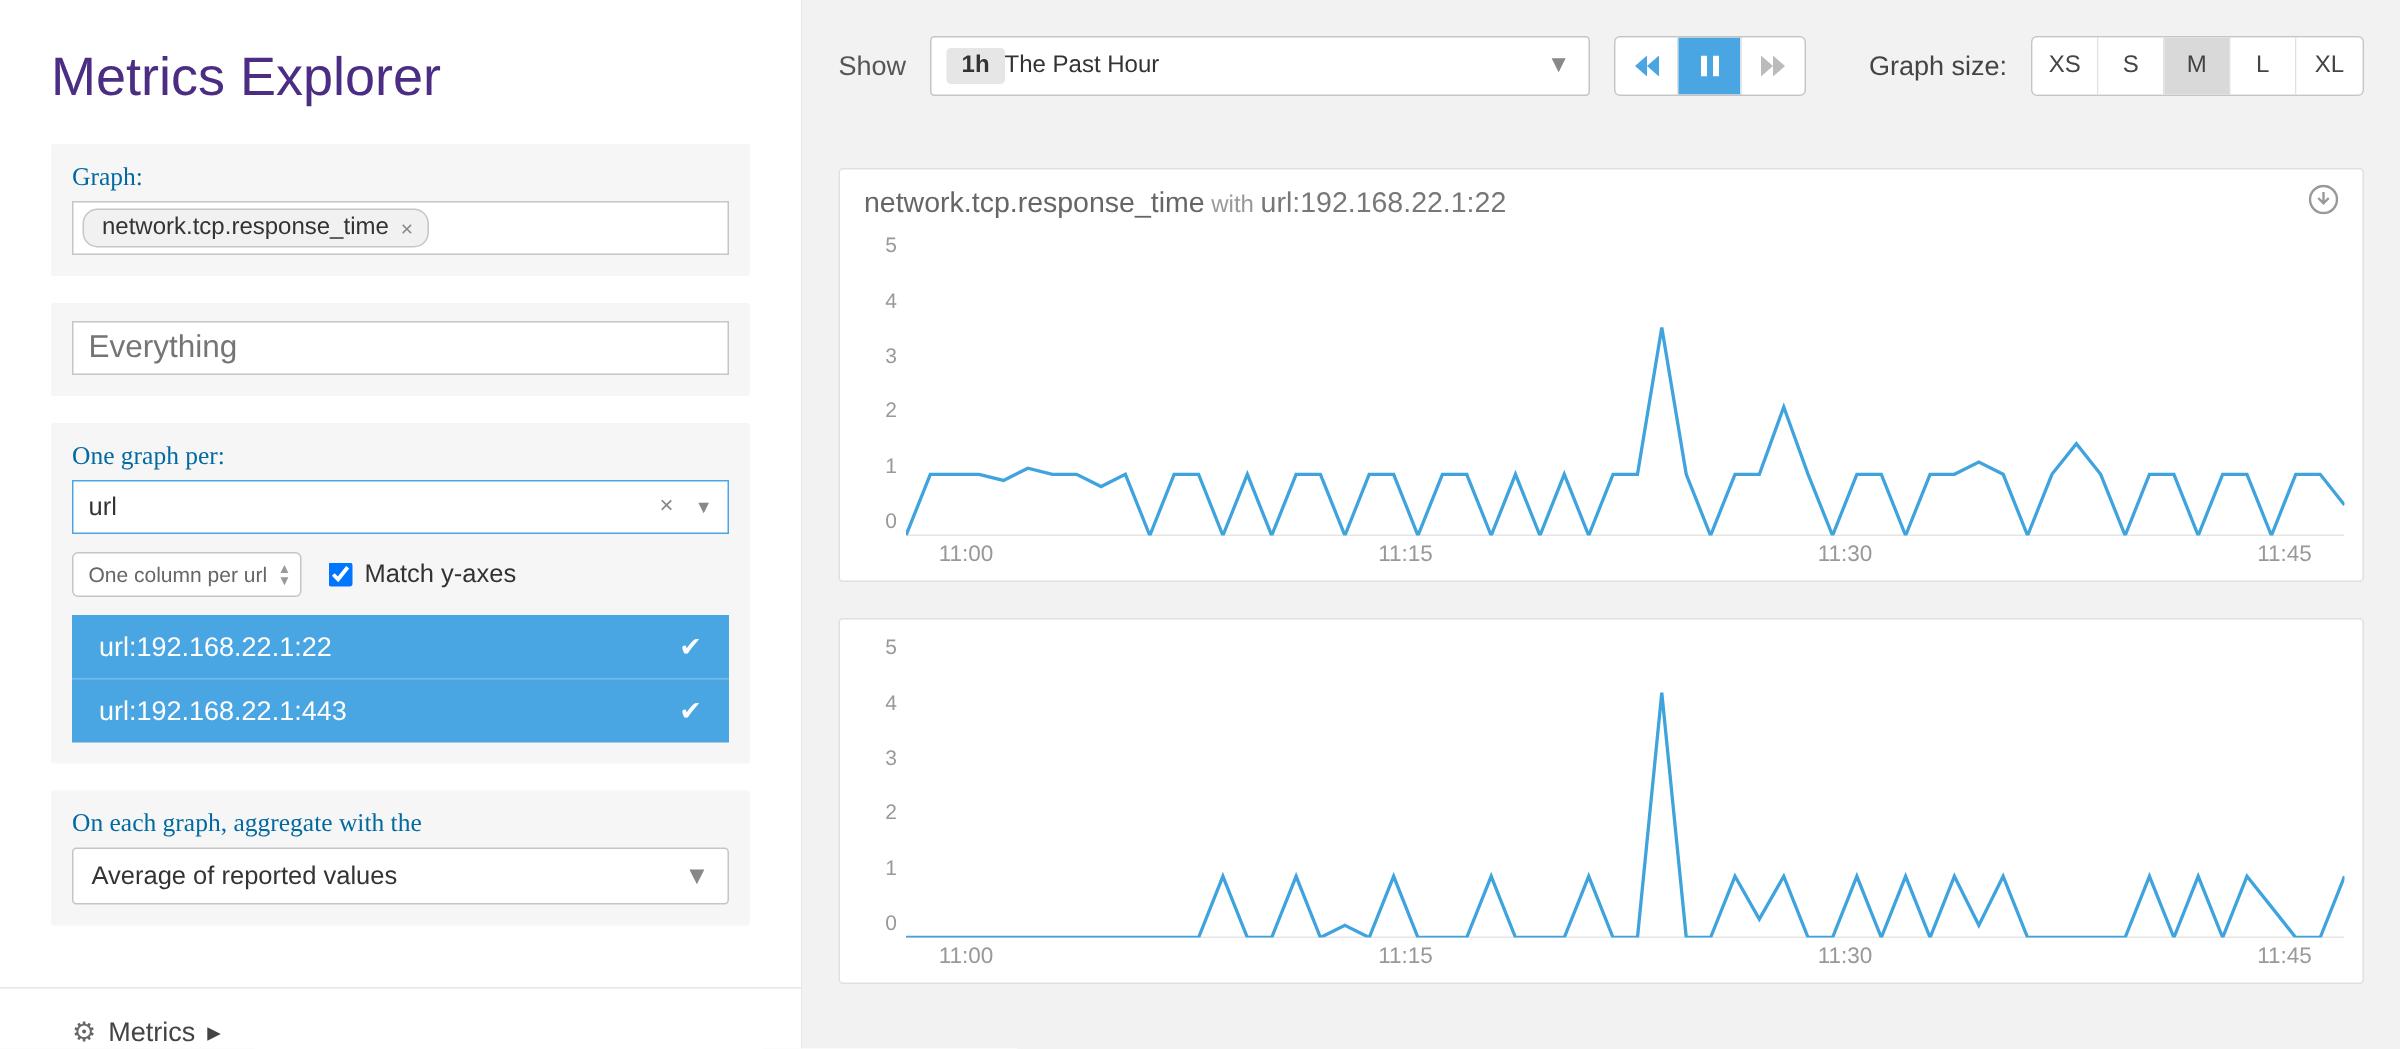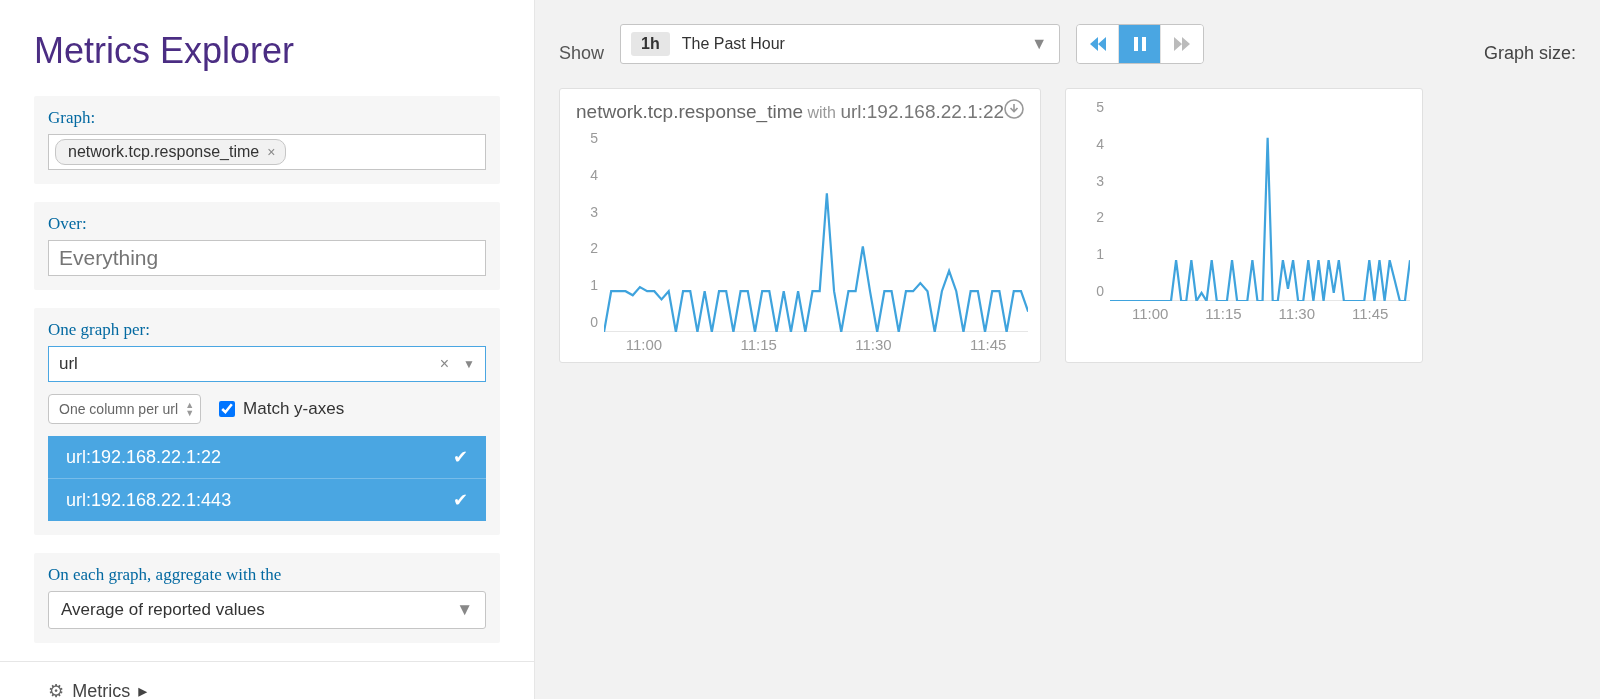--- a/index.html
+++ b/index.html
@@ -34,24 +34,24 @@
   .check { font-size: 18px; }
 
   .big-select { width: 100%; height: 38px; border: 1px solid #c5c5c5; background: #fff; display: flex; align-items: center; padding: 0 12px; font-size: 17px; position: relative; border-radius: 3px; }
   .big-select .caret { position: absolute; right: 12px; color: #888; }
 
   .options-bar { border-top: 1px solid #e6e6e6; margin-top: auto; padding: 18px 34px 0 48px; display: flex; align-items: center; gap: 8px; font-size: 18px; color: #444; }
   .gear { color: #666; }
 
   
   .main { flex: 1; background: #f2f2f2; padding: 24px 24px 0 24px; display: flex; flex-direction: column; gap: 24px; }
-  .toolbar { display: flex; align-items: flex-end; gap: 16px; }
+  .toolbar { display: flex; align-items: center; gap: 16px; }
   .toolbar .label { font-size: 18px; color: #555; }
   .time-picker { flex: 0 0 440px; height: 40px; background: #fff; border: 1px solid #c5c5c5; display: flex; align-items: center; padding: 0 10px; position: relative; border-radius: 3px; }
-  .time-picker .pill { background: #e6e6e6; border-radius: 3px; font-weight: 600; padding: 3px 10px; margin-right: 12px; font-size: 16px; }
+  .time-picker .pill { background: #e6e6e6; border-radius: 3px; font-weight: 600; padding: 3px 10px; font-size: 16px; }
   .time-picker .caret { position: absolute; right: 12px; color: #888; }
 
   .play-controls { display: flex; border: 1px solid #c5c5c5; border-radius: 4px; overflow: hidden; height: 40px; }
   .play-controls button { width: 42px; background: #fff; border: none; border-right: 1px solid #e0e0e0; color: #4aa6e2; font-size: 16px; display: flex; align-items: center; justify-content: center; }
   .play-controls button:last-child { border-right: none; color: #bbb; }
   .play-controls button.active { background: #4aa6e2; color: #fff; }
 
   .spacer { flex: 1; }
   .size-label { font-size: 18px; color: #444; }
   .size-btns { display: flex; border: 1px solid #c5c5c5; border-radius: 4px; overflow: hidden; height: 40px; background: #fff; }
@@ -85,21 +85,20 @@
     <div class="side-label">Graph:</div>
     <div class="token-box">
       <span class="token">
         <span>network.tcp.response_time</span>
         <span class="x">×</span>
       </span>
     </div>
   </div>
 
   <div class="side-section">
-    <div class="side-label">Over:</div>
     <input class="text-input" placeholder="Everything" style="">
   </div>
 
   <div class="side-section">
     <div class="side-label">One graph per:</div>
     <div class="combo">
       <span>url</span>
       <span class="clear">×</span>
       <span class="caret">▼</span>
     </div>
@@ -161,23 +160,30 @@
           </svg>
       </button>
       <button>
         <svg width="16" height="14" viewBox="0 0 16 14">
             <path d="M0 0 L8 7 L0 14 Z M8 0 L16 7 L8 14 Z" fill="currentColor"></path>
           </svg>
       </button>
     </div>
     <div class="spacer"></div>
     <span class="size-label">Graph size:</span>
-  </div>
-
-  <div id="charts" style="display:flex;flex-direction:row;gap:24px;">
+    <div class="size-btns" id="size-btns">
+        <button>XS</button>
+        <button>S</button>
+        <button class="active">M</button>
+        <button>L</button>
+        <button>XL</button>
+      </div>
+  </div>
+
+  <div id="charts" style="display:flex;flex-direction:column;gap:24px;margin-top:24px;">
       <div class="chart-card">
         <div class="chart-header">
           <div><span>network.tcp.response_time</span><span class="with"> with </span><span class="tag">url:192.168.22.1:22</span></div>
           <span class="dl"><svg width="20" height="20" viewBox="0 0 20 20">
               <circle cx="10" cy="10" r="9" fill="none" stroke="#999" stroke-width="1.6"></circle>
               <path d="M10 5 v7 M6.5 9 L10 12.5 L13.5 9" fill="none" stroke="#999" stroke-width="1.6"></path>
             </svg></span>
         </div>
         <div class="chart-body">
           <div class="ylabels">

